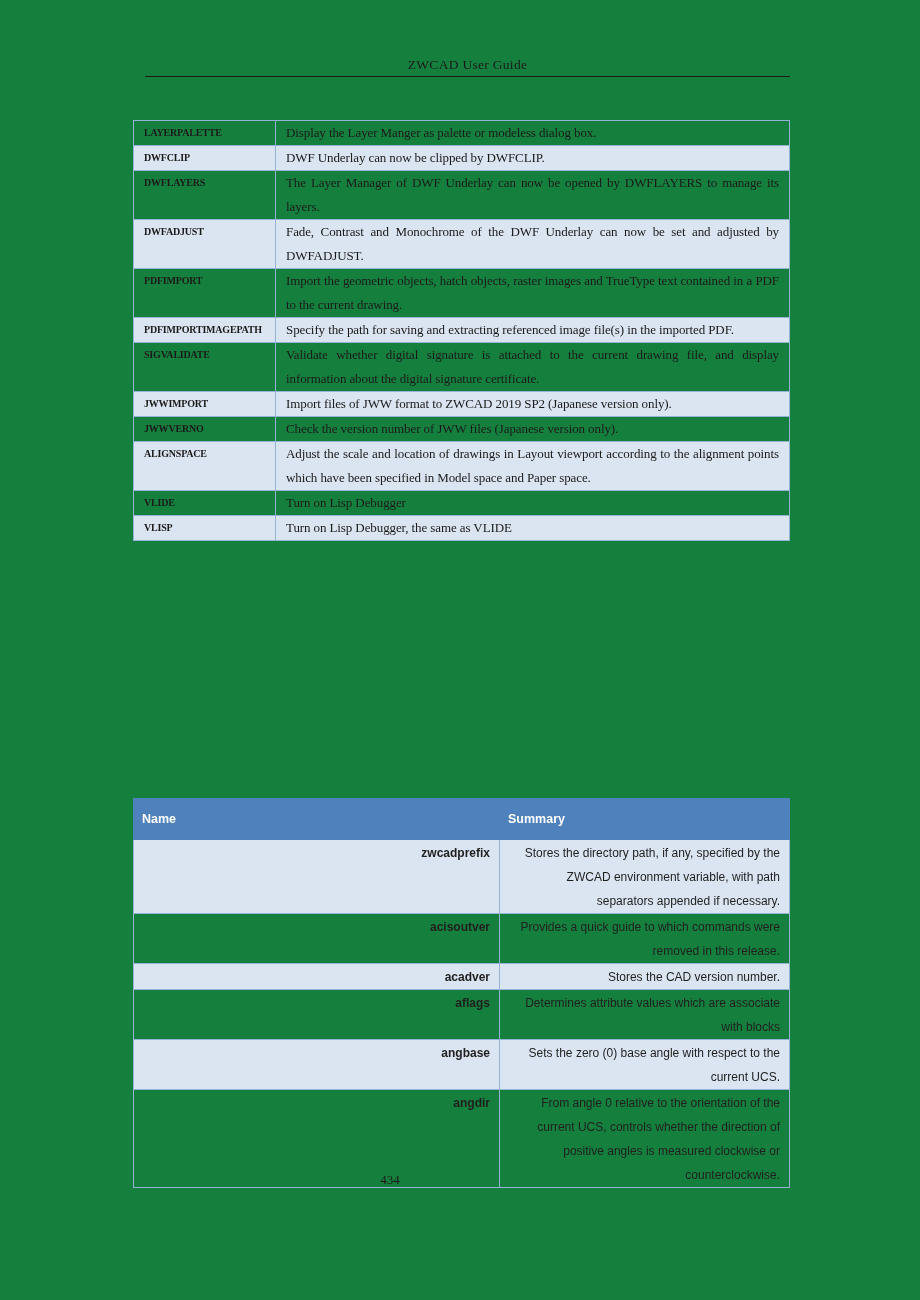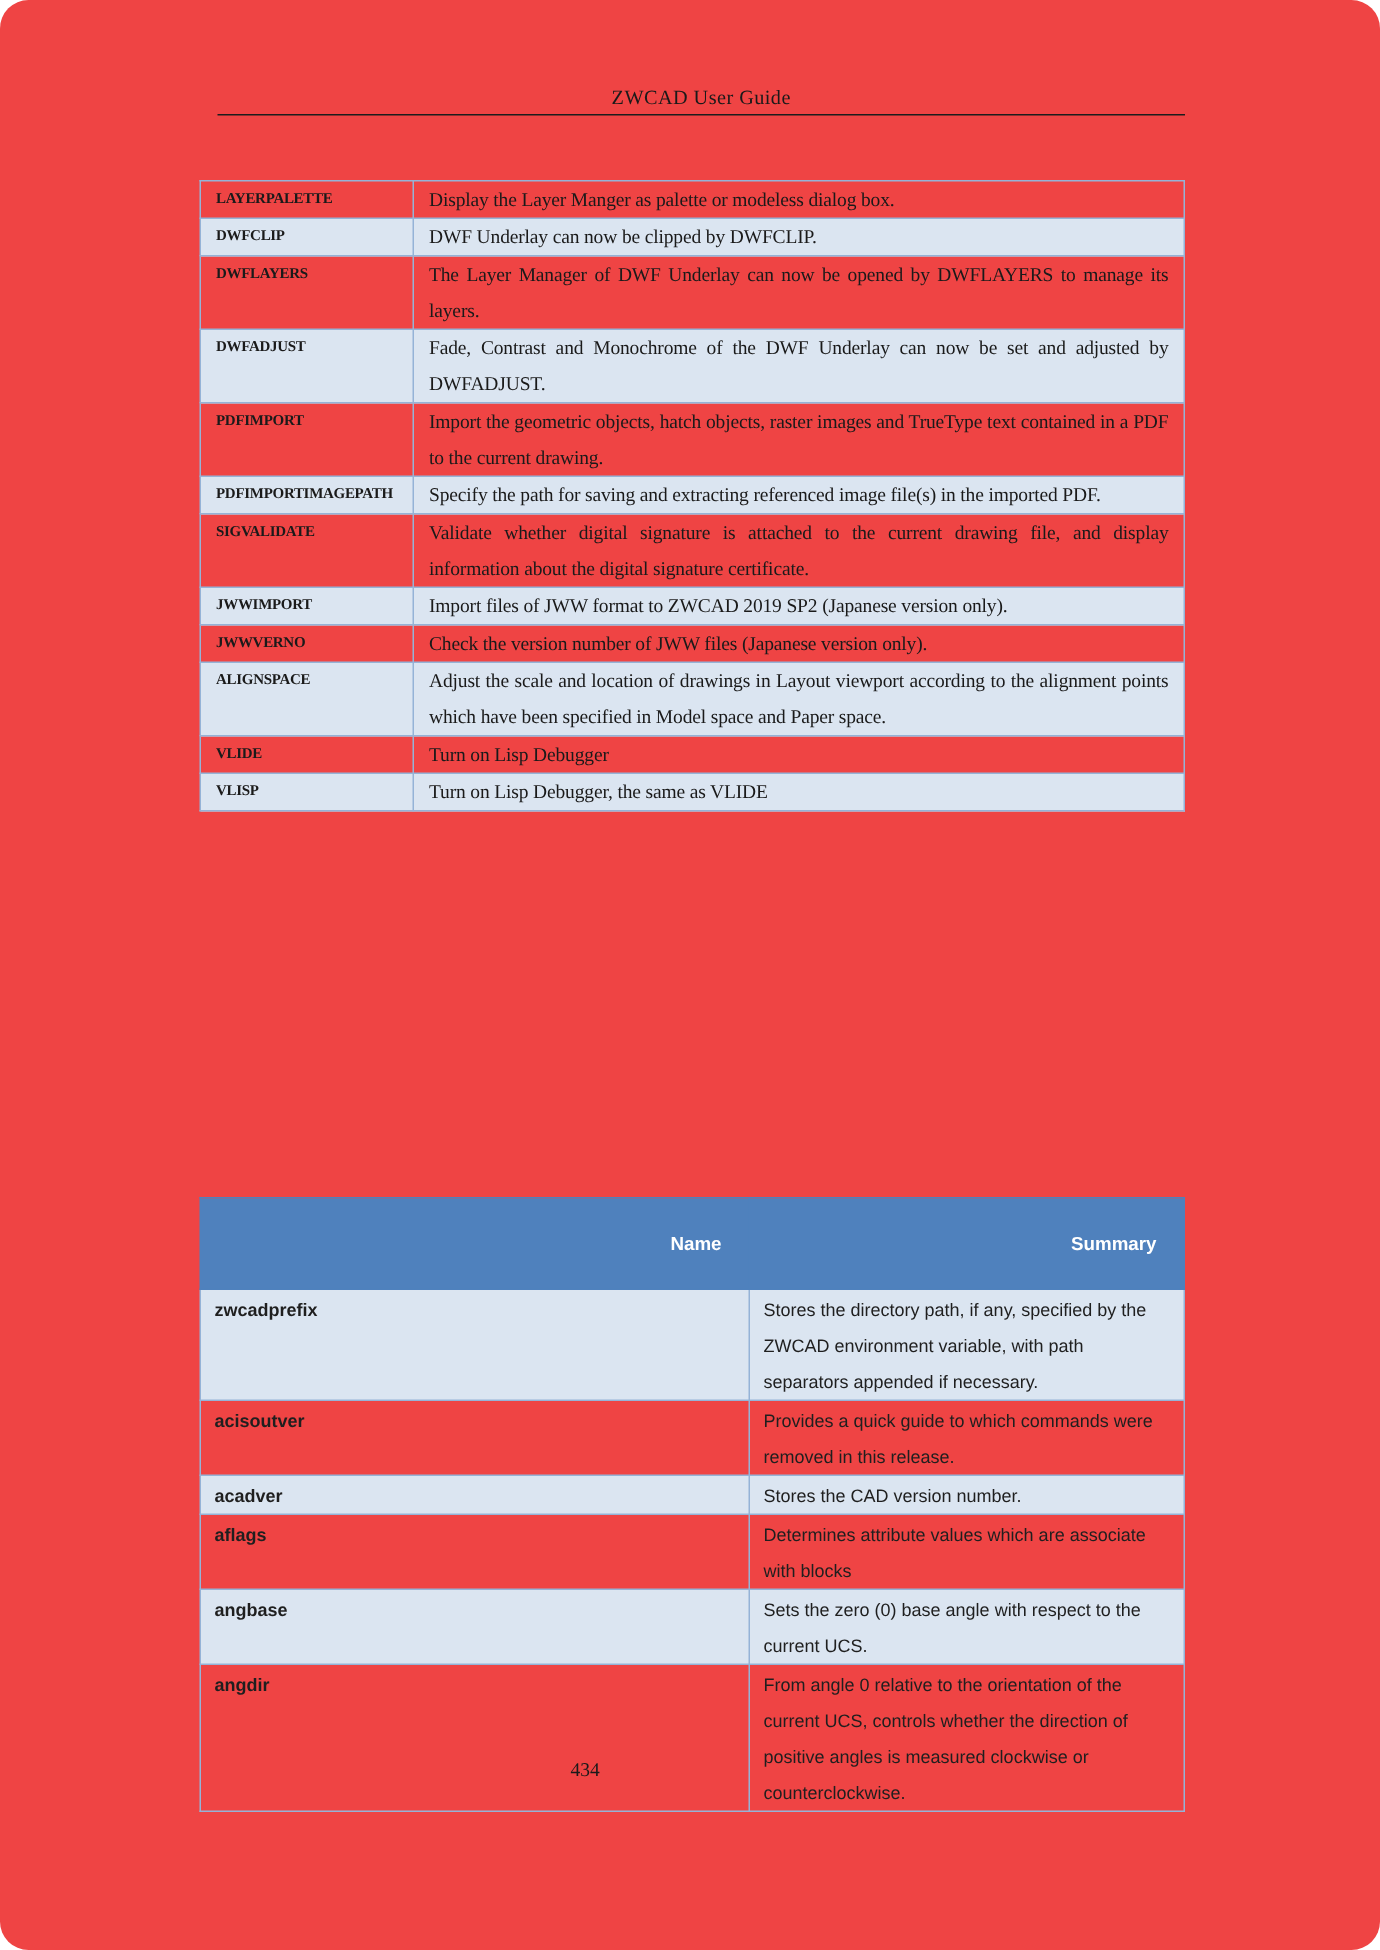--- a/index.html
+++ b/index.html
@@ -1,25 +1,24 @@
 <!DOCTYPE html>
 <html><head>
 <meta charset="utf-8">
 <style>
   * { margin: 0; padding: 0; box-sizing: content-box; }
   body { background: #ffffff; }
   .page {
     position: relative;
     width: 920px;
     height: 1300px;
-    background: #ef4444;
+    background: #15803d;
     font-family: "Liberation Serif", serif;
     color: #1a1a1a;
     overflow: hidden;
-    border-radius: 19px;
   }
 
   
   .doc-header {
     position: absolute;
     left: 145px;
     top: 57px;
     width: 645px;
     text-align: center;
     font-size: 13.5px;
@@ -80,32 +79,33 @@
     border-collapse: collapse;
     table-layout: fixed;
     font-family: "Liberation Sans", sans-serif;
   }
   table.sys-table th {
     background: #4f81bd;
     border: 1px solid #4f81bd;
     color: #ffffff;
     font-weight: bold;
     font-size: 12.5px;
-    text-align: right;
+    text-align: left;
     height: 24px;
     line-height: 24px;
-    padding: 18px;
+    padding: 8px;
   }
   table.sys-table td {
     border: 1px solid #95b3d7;
     vertical-align: top;
     line-height: 24px;
     padding: 0.5px 9px;
     font-size: 12px;
     color: #1f1f1f;
+    text-align: right;
   }
   table.sys-table td.sys-name { font-weight: bold; }
   table.sys-table tbody tr:nth-child(odd) { background: #dbe5f1; }
 
   
   .page-number {
     position: absolute;
     left: 0;
     top: 1172px;
     width: 780px;

